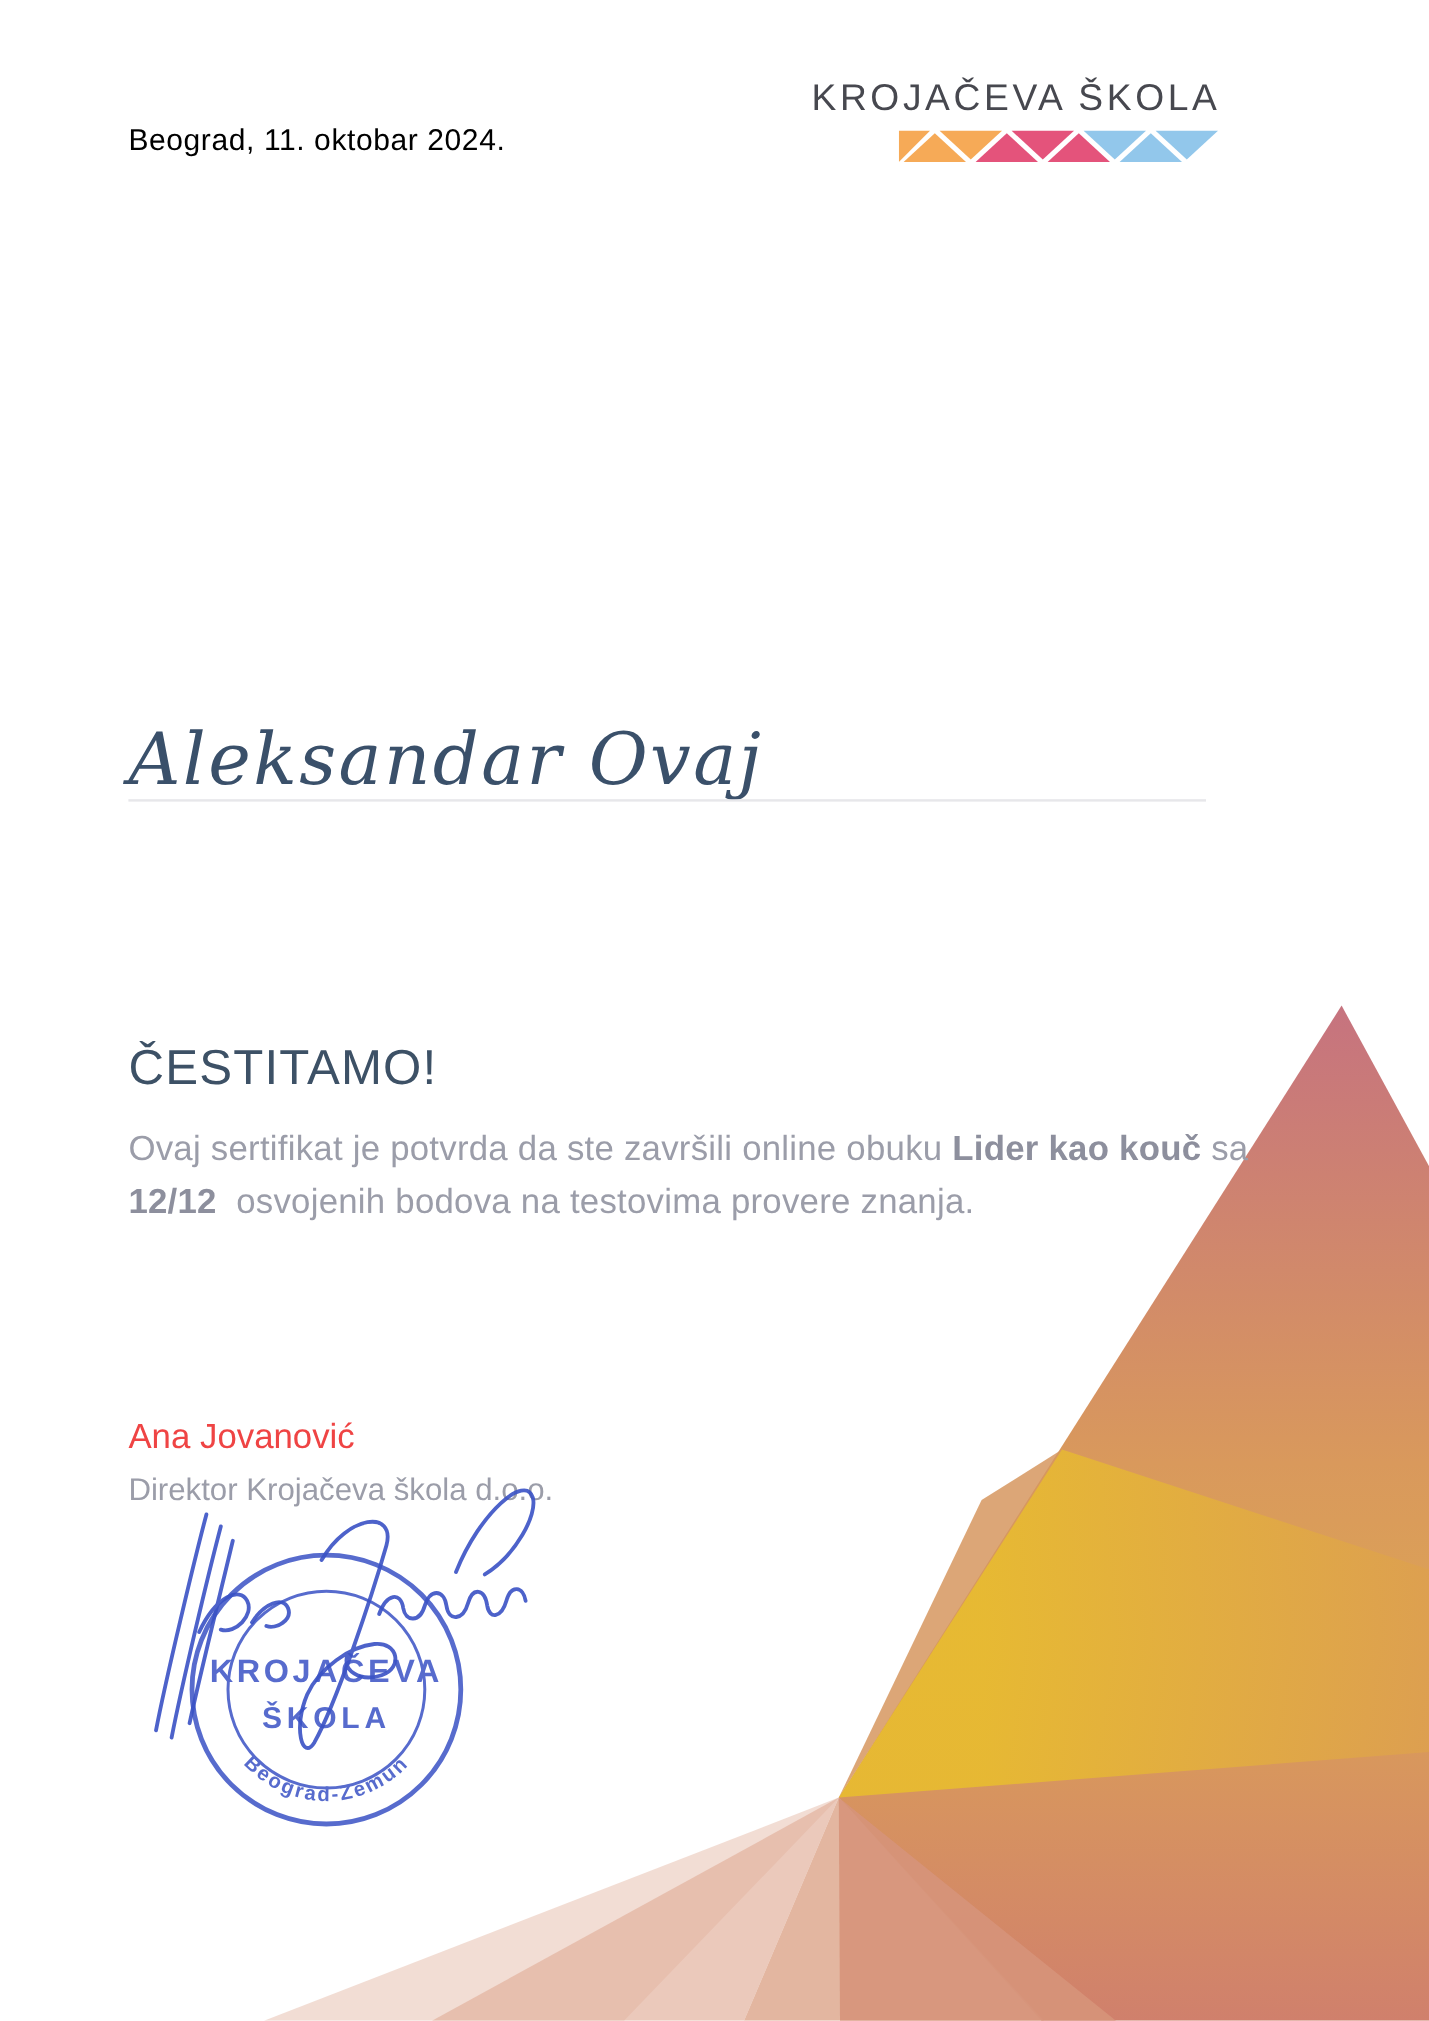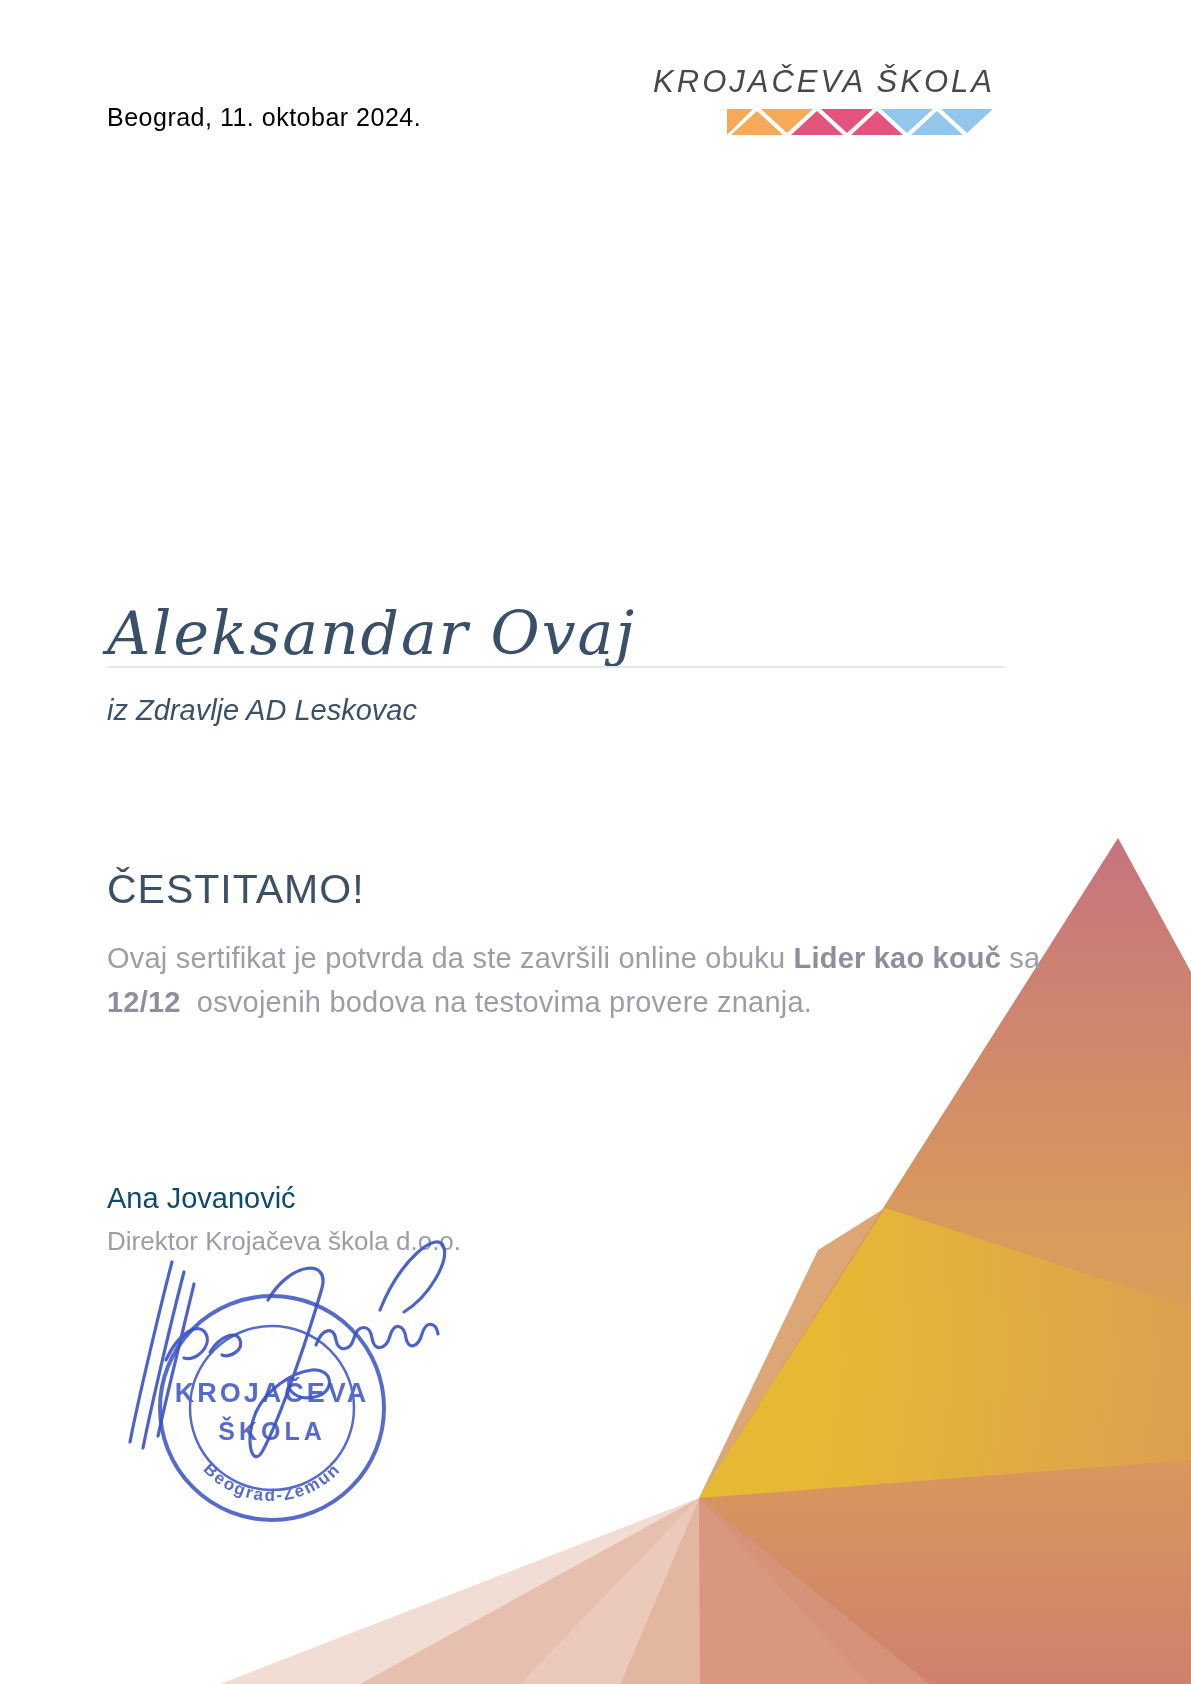--- a/index.html
+++ b/index.html
@@ -13,21 +13,21 @@
   .page { position: absolute; inset: 0; width: 1191px; height: 1684px; }
 
   svg.decor { position: absolute; left: 0; top: 0; width: 1191px; height: 1684px; z-index: 0; }
   .content { position: absolute; inset: 0; z-index: 1; }
 
   .date-line {
     position: absolute; left: 107px; top: 103px;
     font-size: 25px; color: #000000; letter-spacing: 0.5px;
   }
 
-  .logo { position: absolute; top: 64px; right: 196px; text-align: left; font-style: italic; }
+  .logo { position: absolute; top: 64px; right: 174px; text-align: left; }
   .logo-text {
     font-size: 31px; color: #47484F; letter-spacing: 3px; font-weight: 400;
     white-space: nowrap;
   }
   .logo-band { display: block; margin-top: 7px; margin-left: auto; width: 268px; height: 30px; }
 
   .issuer-line {
     position: absolute; left: 107px; top: 349px;
     font-size: 26px; color: #3D5166; letter-spacing: 0.3px;
   }
@@ -56,21 +56,21 @@
   }
   .congrats-body {
     position: absolute; left: 107px; top: 936px; margin: 0; width: 960px;
     font-size: 29px; line-height: 44px; color: #9B9DA9; letter-spacing: 0.2px;
   }
   .congrats-body .bold { font-weight: 700; color: #8D8F9D; }
   .congrats-body .score { margin-right: 8px; }
 
   .signer-name {
     position: absolute; left: 107px; top: 1182px;
-    font-size: 29px; color: #0c4a6e;
+    font-size: 29px; color: #ef4444;
   }
   .signer-title {
     position: absolute; left: 107px; top: 1226px;
     font-size: 26px; color: #9B9DA9;
   }
 
   svg.ink-layer {
     position: absolute; left: 0; top: 0; width: 1191px; height: 1684px;
     z-index: 2; pointer-events: none;
   }
@@ -121,21 +121,20 @@
         <polygon points="124,28 176,28 150,4" fill="#E4537B"></polygon>
         <polygon points="154,2 206,2 180,26" fill="#92C7EB"></polygon>
         <polygon points="184,28 236,28 210,4" fill="#92C7EB"></polygon>
         <polygon points="214,2 266,2 240,26" fill="#92C7EB"></polygon>
       </svg>
     </div>
 
 
     <div class="recipient-name">Aleksandar Ovaj</div>
     <div class="name-underline"></div>
-    <div class="recipient-origin">iz Zdravlje AD Leskovac</div>
 
     <h2 class="congrats-heading">ČESTITAMO!</h2>
 
     <p class="congrats-body">
       <span>Ovaj sertifikat je potvrda da ste završili online obuku </span><span class="bold">Lider kao kouč</span><span> sa</span><br>
       <span class="bold score">12/12</span><span> osvojenih bodova na testovima provere znanja.</span>
     </p>
 
     <div class="signer-name">Ana Jovanović</div>
     <div class="signer-title">Direktor Krojačeva škola d.o.o.</div>

